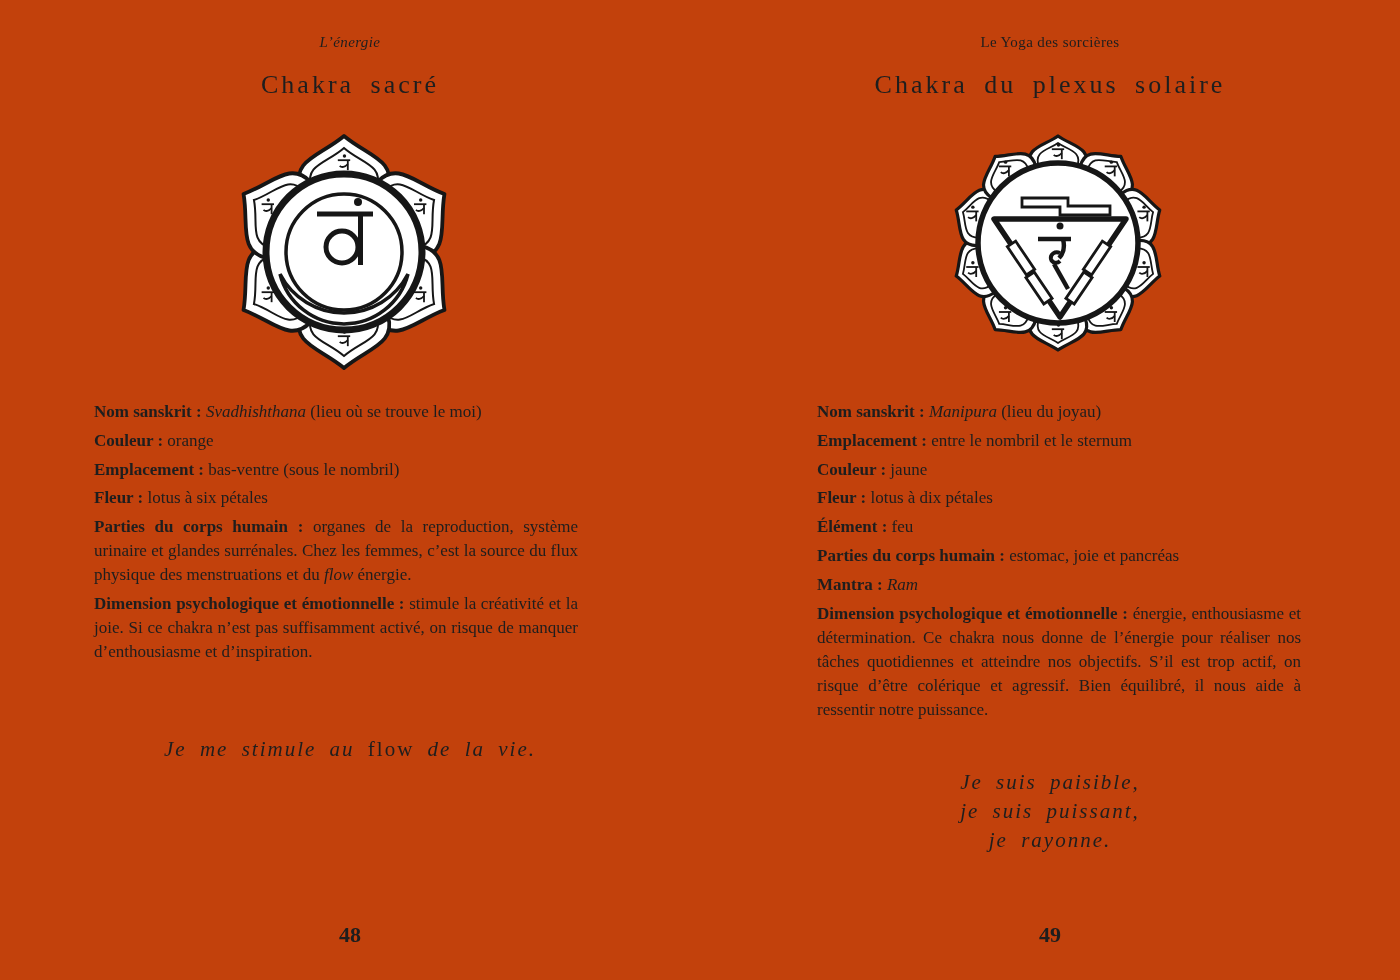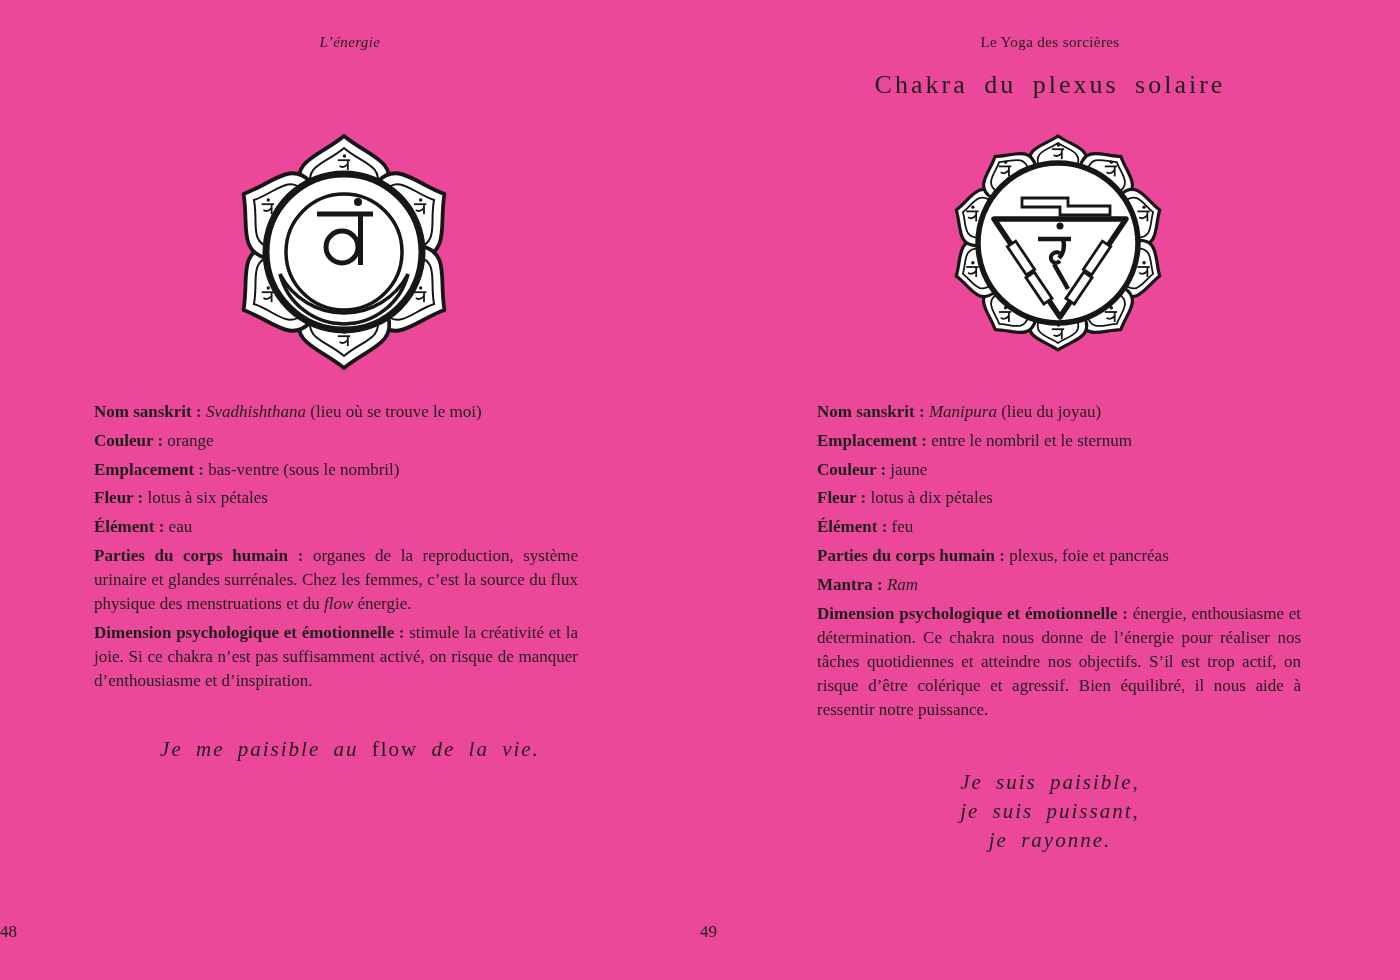--- a/index.html
+++ b/index.html
@@ -2,21 +2,21 @@
 <html lang="fr"><head>
 <meta charset="utf-8">
 <style>
   html, body { margin: 0; padding: 0; }
   body {
     width: 1400px; height: 980px;
     background: #ffffff;
     font-family: "Liberation Serif", "DejaVu Serif", serif;
     color: #1e1e1e;
   }
-  .spread { position: relative; width: 1400px; height: 980px; background: #ec4899; overflow: hidden; }
+  .spread { position: relative; width: 1400px; height: 980px; background: #c2410c; overflow: hidden; }
   .page { position: absolute; top: 0; width: 700px; height: 980px; }
   .page-left  { left: 0; }
   .page-right { left: 700px; }
 
   .running-head {
     position: absolute; top: 34px; left: 0; width: 100%;
     text-align: center; font-size: 15px; letter-spacing: 0.4px;
   }
   .page-left .running-head { font-style: italic; }
 
@@ -45,30 +45,31 @@
     position: absolute; left: 0; width: 100%;
     text-align: center; font-size: 21px; line-height: 29px;
     letter-spacing: 2px; word-spacing: 6px;
   }
   .page-left  .affirmation { top: 735px; }
   .page-right .affirmation { top: 768px; }
   .affirmation div { margin: 0; }
 
   .page-number {
     position: absolute; top: 922px; left: 0; width: 100%;
-    font-size: 17px;
+    text-align: center; font-size: 22px; font-weight: bold;
   }
 </style>
 </head>
 <body>
 
 <div class="spread">
 
   <section class="page page-left">
     <div class="running-head">L’énergie</div>
+    <h1 class="title">Chakra sacré</h1>
 
     <svg class="chakra" viewBox="-125 -125 250 250">
       <g>
           <g transform="rotate(0)">
             <path d="M -44,-64 C -52,-92 -24,-96 0,-116 C 24,-96 52,-92 44,-64 A 78,78 0 0 1 -44,-64 Z" fill="#ffffff" stroke="#161616" stroke-width="3.8" stroke-linejoin="round"></path>
             <path d="M -33,-66 C -39,-87 -17,-89 0,-104 C 17,-89 39,-87 33,-66" fill="none" stroke="#161616" stroke-width="2"></path>
           </g>
           <g transform="rotate(60)">
             <path d="M -44,-64 C -52,-92 -24,-96 0,-116 C 24,-96 52,-92 44,-64 A 78,78 0 0 1 -44,-64 Z" fill="#ffffff" stroke="#161616" stroke-width="3.8" stroke-linejoin="round"></path>
             <path d="M -33,-66 C -39,-87 -17,-89 0,-104 C 17,-89 39,-87 33,-66" fill="none" stroke="#161616" stroke-width="2"></path>
@@ -137,27 +138,26 @@
         <line x1="16.5" y1="-40" x2="16.5" y2="13" stroke="#161616" stroke-width="5"></line>
         <circle cx="-2" cy="-5" r="16" fill="none" stroke="#161616" stroke-width="5"></circle>
       </g>
     </svg>
 
     <div class="fields">
         <p><span class="b">Nom sanskrit : </span><span class="i">Svadhishthana</span><span> (lieu où se trouve le moi)</span></p>
         <p><span class="b">Couleur : </span><span>orange</span></p>
         <p><span class="b">Emplacement : </span><span>bas-ventre (sous le nombril)</span></p>
         <p><span class="b">Fleur : </span><span>lotus à six pétales</span></p>
-        <p><span class="b">Élément : </span><span>eau</span></p>
         <p><span class="b">Parties du corps humain : </span><span>organes de la reproduction, système urinaire et glandes surrénales. Chez les femmes, c’est la source du flux physique des menstruations et du </span><span class="i">flow</span><span> énergie.</span></p>
         <p><span class="b">Dimension psychologique et émotionnelle : </span><span>stimule la créativité et la joie. Si ce chakra n’est pas suffisamment activé, on risque de manquer d’enthousiasme et d’inspiration.</span></p>
       </div>
 
     <div class="affirmation">
-        <div><span class="i">Je me paisible au </span><span>flow</span><span class="i"> de la vie.</span></div>
+        <div><span class="i">Je me stimule au </span><span>flow</span><span class="i"> de la vie.</span></div>
       </div>
 
     <div class="page-number">48</div>
   </section>
 
   <section class="page page-right">
     <div class="running-head">Le Yoga des sorcières</div>
     <h1 class="title">Chakra du plexus solaire</h1>
 
     <svg class="chakra" viewBox="-125 -125 250 250">
@@ -290,21 +290,21 @@
         <line x1="-4" y1="21" x2="10" y2="46" stroke="#161616" stroke-width="4.5"></line>
       </g>
     </svg>
 
     <div class="fields">
         <p><span class="b">Nom sanskrit : </span><span class="i">Manipura</span><span> (lieu du joyau)</span></p>
         <p><span class="b">Emplacement : </span><span>entre le nombril et le sternum</span></p>
         <p><span class="b">Couleur : </span><span>jaune</span></p>
         <p><span class="b">Fleur : </span><span>lotus à dix pétales</span></p>
         <p><span class="b">Élément : </span><span>feu</span></p>
-        <p><span class="b">Parties du corps humain : </span><span>plexus, foie et pancréas</span></p>
+        <p><span class="b">Parties du corps humain : </span><span>estomac, joie et pancréas</span></p>
         <p><span class="b">Mantra : </span><span class="i">Ram</span></p>
         <p><span class="b">Dimension psychologique et émotionnelle : </span><span>énergie, enthousiasme et détermination. Ce chakra nous donne de l’énergie pour réaliser nos tâches quotidiennes et atteindre nos objectifs. S’il est trop actif, on risque d’être colérique et agressif. Bien équilibré, il nous aide à ressentir notre puissance.</span></p>
       </div>
 
     <div class="affirmation">
         <div><span class="i">Je suis paisible,</span></div>
         <div><span class="i">je suis puissant,</span></div>
         <div><span class="i">je rayonne.</span></div>
       </div>
 

